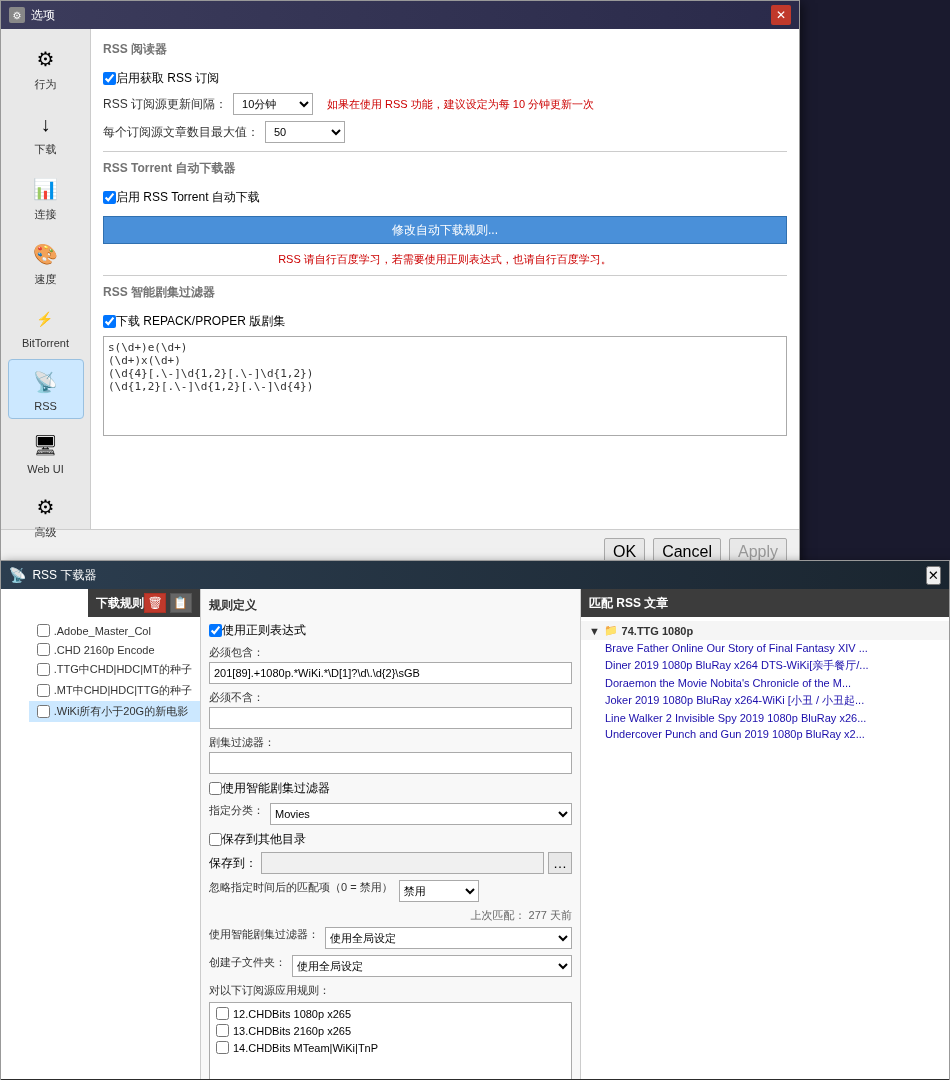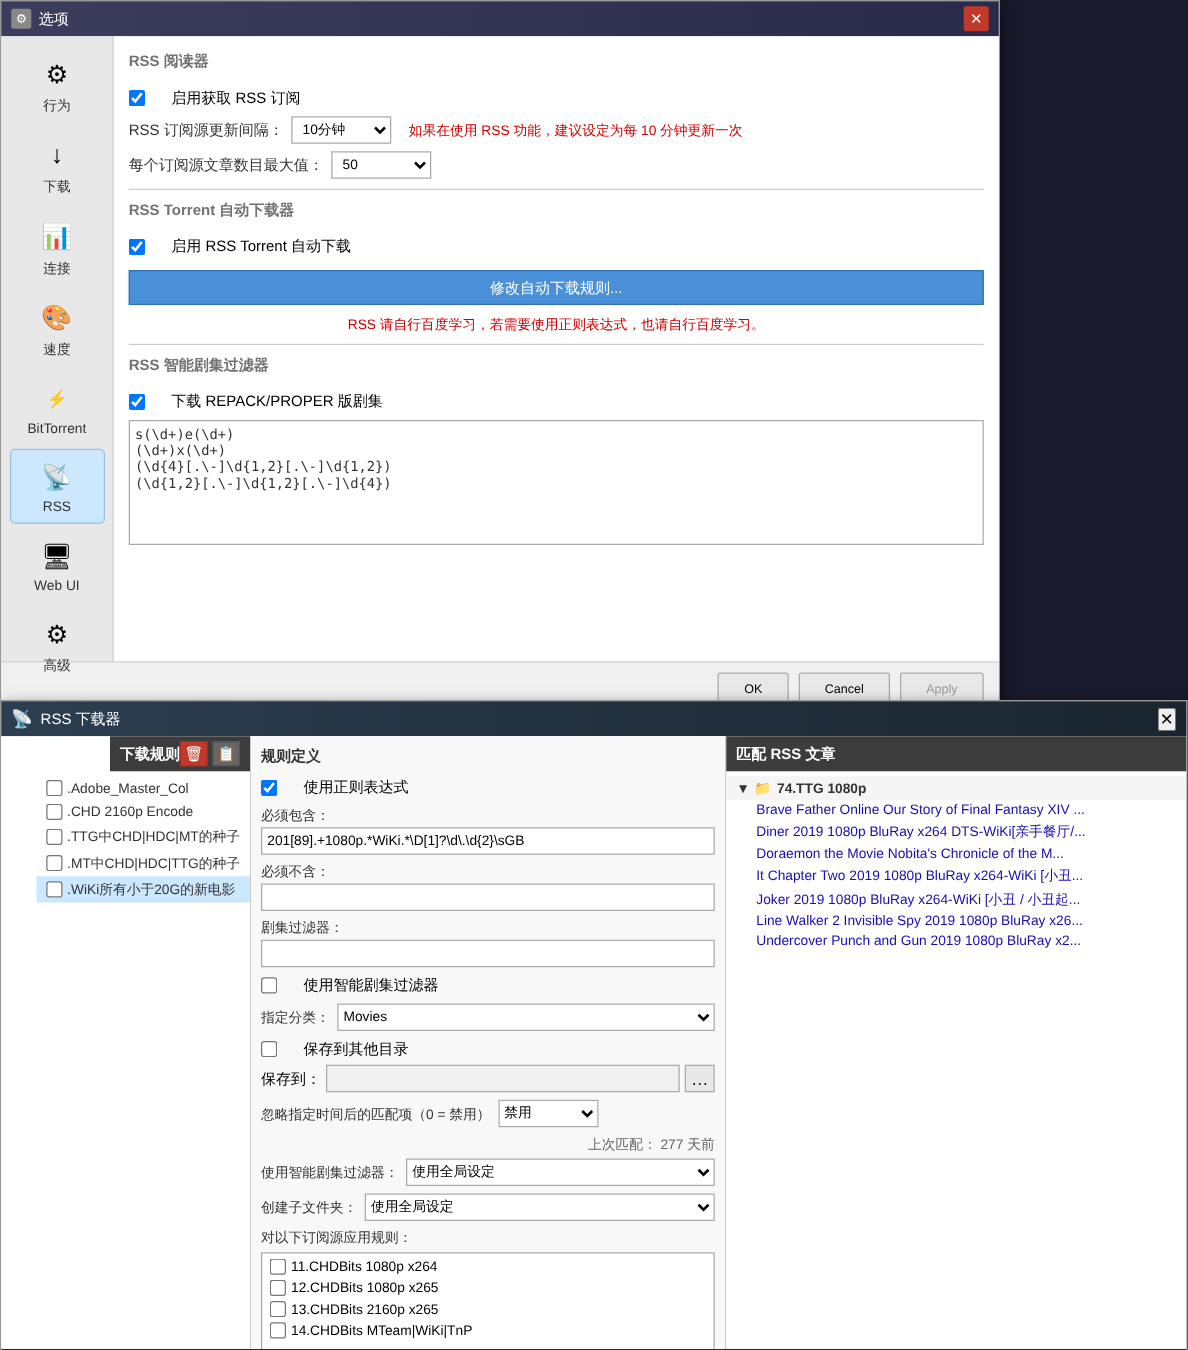--- a/index.html
+++ b/index.html
@@ -116,21 +116,21 @@
     .form-row {
       display: flex;
       align-items: center;
       margin-bottom: 6px;
       gap: 6px;
     }
 
     .checkbox-label {
       display: flex;
       align-items: center;
-      gap: 21px;
+      gap: 0;
       cursor: pointer;
       font-size: 12px;
     }
 
     .form-label {
       font-size: 12px;
       color: #333;
       white-space: nowrap;
     }
 
@@ -189,23 +189,23 @@
     
     .dialog-footer {
       background: #f0f0f0;
       border-top: 1px solid #ccc;
       padding: 8px 12px;
       display: flex;
       justify-content: flex-end;
       gap: 8px;
     }
     .footer-btn {
-      padding: 4px 20px;
+      padding: 4px 8px;
       height: 26px;
-      font-size: 10px;
+      font-size: 16px;
       border: 1px solid #aaa;
       background: #e8e8e8;
       cursor: pointer;
       border-radius: 2px;
     }
     .footer-btn.disabled { color: #999; cursor: default; }
 
     
     .rss-dialog {
       position: absolute;
@@ -313,21 +313,20 @@
     }
     .form-group input[type="text"] {
       width: 100%;
       height: 22px;
       border: 1px solid #aaa;
       padding: 0 4px;
       font-size: 11px;
     }
     .inline-row {
       display: flex;
-      align-items: center;
       gap: 6px;
       margin-bottom: 6px;
     }
     .inline-row .label {
       font-size: 11px;
       color: #333;
       white-space: nowrap;
     }
     .full-select {
       flex: 1;
@@ -693,24 +692,20 @@
         <span class="label">创建子文件夹：</span>
         <select class="full-select">
           <option>使用全局设定</option>
           <option>是</option>
           <option>否</option>
         </select>
       </div>
 
       <div class="subscriptions-label">对以下订阅源应用规则：</div>
       <div class="subscription-list">
-        <div class="sub-item">
-          <input type="checkbox" style="">
-          <span>11.CHDBits 1080p x264</span>
-        </div>
         <div class="sub-item">
           <input type="checkbox" style="">
           <span>12.CHDBits 1080p x265</span>
         </div>
         <div class="sub-item">
           <input type="checkbox" style="">
           <span>13.CHDBits 2160p x265</span>
         </div>
         <div class="sub-item">
           <input type="checkbox" style="">
@@ -726,21 +721,20 @@
       <div class="rss-articles">
         <div class="article-group">
           <div class="article-group-header">
             <span>▼</span>
             <span>📁</span>
             <span>74.TTG 1080p</span>
           </div>
           <div class="article-item">Brave Father Online Our Story of Final Fantasy XIV ...</div>
           <div class="article-item">Diner 2019 1080p BluRay x264 DTS-WiKi[亲手餐厅/...</div>
           <div class="article-item">Doraemon the Movie Nobita's Chronicle of the M...</div>
-          <div class="article-item">It Chapter Two 2019 1080p BluRay x264-WiKi [小丑...</div>
           <div class="article-item">Joker 2019 1080p BluRay x264-WiKi [小丑 / 小丑起...</div>
           <div class="article-item">Line Walker 2 Invisible Spy 2019 1080p BluRay x26...</div>
           <div class="article-item">Undercover Punch and Gun 2019 1080p BluRay x2...</div>
         </div>
       </div>
     </div>
   </div>
 
   <div class="rss-footer">
     

